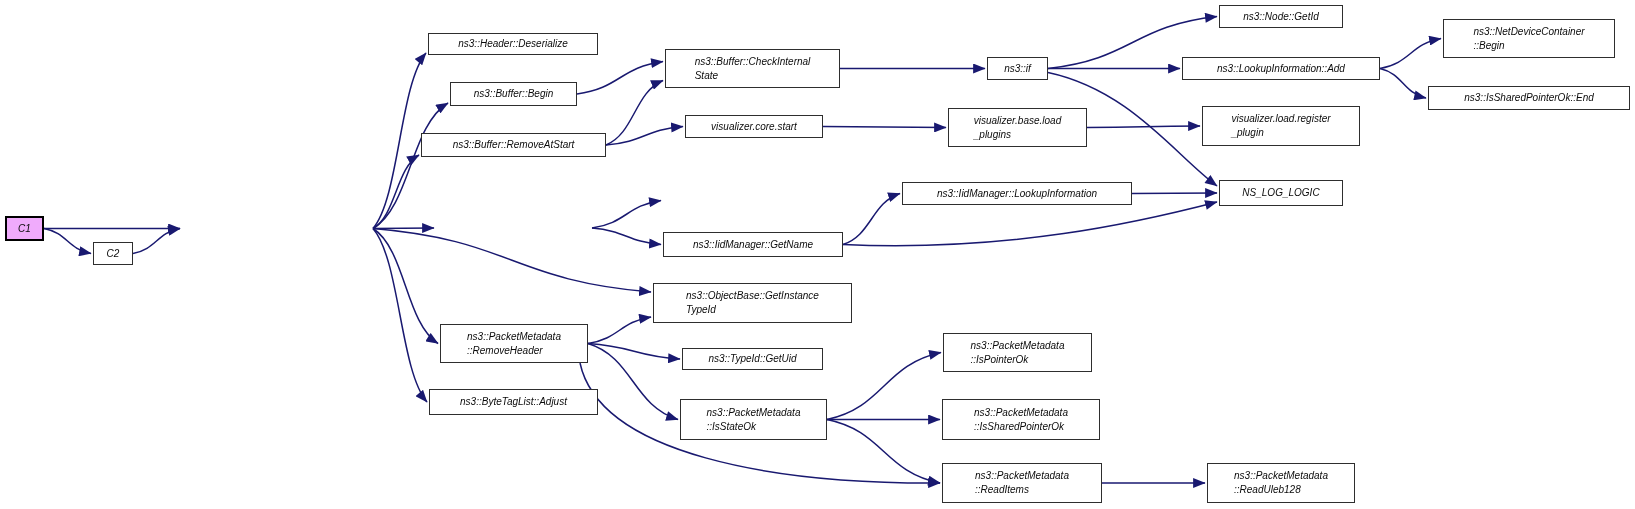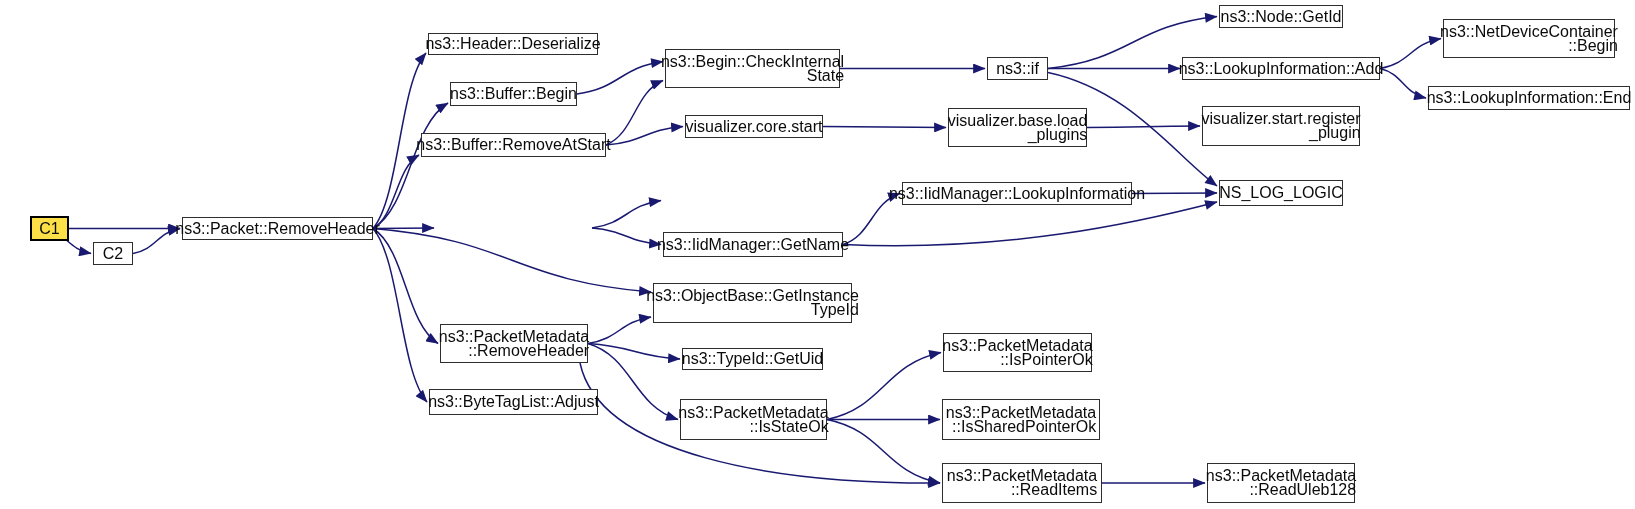--- a/index.html
+++ b/index.html
@@ -13,35 +13,35 @@
   #edges{
     position:absolute;left:0;top:0;width:1635px;height:509px;
     z-index:1;
   }
   .node{
     position:absolute;
     box-sizing:border-box;
     background:#ffffff;
     border:1px solid #2e2e2e;
     color:#0a0a0a;
-    font-size:16px;
+    font-size:10px;
     line-height:14px;
     white-space:pre;
-    text-align:right;
+    text-align:left;
     display:flex;
     align-items:center;
     justify-content:center;
     z-index:2;
     cursor:pointer;
+    font-style:italic;
   }
   .node.current{
-    background:#fde047;
+    background:#f0abfc;
     border:2px solid #000000;
     cursor:default;
-    margin-left:25px;
   }
 </style>
 </head>
 <body>
 
 <div id="canvas">
   <svg id="edges" xmlns="http://www.w3.org/2000/svg" viewBox="0 0 1635 509">
       <defs>
         <marker id="arrow" viewBox="0 0 10 8" refX="9.5" refY="4" markerWidth="13" markerHeight="10" markerUnits="userSpaceOnUse" orient="auto">
           <path d="M0,0 L10,4 L0,8 z" fill="#191970"></path>
@@ -78,49 +78,48 @@
       <path d="M588,343.5 C633,357.18 633,405.82 678,419.5" fill="none" stroke="#191970" stroke-width="1.5" marker-end="url(#arrow)"></path>
       <path d="M580,363 C600,455 775,484 940,483" fill="none" stroke="#191970" stroke-width="1.5" marker-end="url(#arrow)"></path>
       <path d="M827,419.5 C884,407.44 884,364.56 941,352.5" fill="none" stroke="#191970" stroke-width="1.5" marker-end="url(#arrow)"></path>
       <path d="M827,419.5 C883.5,419.5 883.5,419.5 940,419.5" fill="none" stroke="#191970" stroke-width="1.5" marker-end="url(#arrow)"></path>
       <path d="M827,419.5 C883.5,430.93 883.5,471.57 940,483" fill="none" stroke="#191970" stroke-width="1.5" marker-end="url(#arrow)"></path>
       <path d="M1102,483 C1153.5,483 1153.5,483 1205,483" fill="none" stroke="#191970" stroke-width="1.5" marker-end="url(#arrow)"></path>
     </svg>
 
   <div class="node current" id="n-c1" style="left:5px;top:216px;width:39px;height:25px">C1</div>
   <div class="node" id="n-c2" style="left:93px;top:242px;width:40px;height:23px">C2</div>
-  <div class="node" id="n-packet_removeheader" style="left:182px;top:217px;width:191px;height:23px">ns3::Packet::RemoveHeader</div>
   <div class="node" id="n-header_deserialize" style="left:428px;top:33px;width:170px;height:22px">ns3::Header::Deserialize</div>
   <div class="node" id="n-buffer_begin" style="left:450px;top:82px;width:127px;height:24px">ns3::Buffer::Begin</div>
   <div class="node" id="n-buffer_removeatstart" style="left:421px;top:133px;width:185px;height:24px">ns3::Buffer::RemoveAtStart</div>
   <div class="node" id="n-pm_removeheader" style="left:440px;top:324px;width:148px;height:39px">ns3::PacketMetadata
 ::RemoveHeader</div>
   <div class="node" id="n-bytetaglist_adjust" style="left:429px;top:389px;width:169px;height:26px">ns3::ByteTagList::Adjust</div>
-  <div class="node" id="n-buffer_checkinternalstate" style="left:665px;top:49px;width:175px;height:39px">ns3::Begin::CheckInternal
+  <div class="node" id="n-buffer_checkinternalstate" style="left:665px;top:49px;width:175px;height:39px">ns3::Buffer::CheckInternal
 State</div>
   <div class="node" id="n-visualizer_core_start" style="left:685px;top:115px;width:138px;height:23px">visualizer.core.start</div>
   <div class="node" id="n-iidmanager_getname" style="left:663px;top:232px;width:180px;height:25px">ns3::IidManager::GetName</div>
   <div class="node" id="n-objectbase_getinstancetypeid" style="left:653px;top:283px;width:199px;height:40px">ns3::ObjectBase::GetInstance
 TypeId</div>
   <div class="node" id="n-typeid_getuid" style="left:682px;top:348px;width:141px;height:22px">ns3::TypeId::GetUid</div>
   <div class="node" id="n-pm_isstateok" style="left:680px;top:399px;width:147px;height:41px">ns3::PacketMetadata
 ::IsStateOk</div>
   <div class="node" id="n-ns3_if" style="left:987px;top:57px;width:61px;height:23px">ns3::if</div>
   <div class="node" id="n-vb_load_plugins" style="left:948px;top:108px;width:139px;height:39px">visualizer.base.load
 _plugins</div>
   <div class="node" id="n-iid_lookupinformation" style="left:902px;top:182px;width:230px;height:23px">ns3::IidManager::LookupInformation</div>
   <div class="node" id="n-pm_ispointerok" style="left:943px;top:333px;width:149px;height:39px">ns3::PacketMetadata
 ::IsPointerOk</div>
   <div class="node" id="n-pm_issharedpointerok" style="left:942px;top:399px;width:158px;height:41px">ns3::PacketMetadata
 ::IsSharedPointerOk</div>
   <div class="node" id="n-pm_readitems" style="left:942px;top:463px;width:160px;height:40px">ns3::PacketMetadata
 ::ReadItems</div>
   <div class="node" id="n-node_getid" style="left:1219px;top:5px;width:124px;height:23px">ns3::Node::GetId</div>
   <div class="node" id="n-ndc_add" style="left:1182px;top:57px;width:198px;height:23px">ns3::LookupInformation::Add</div>
-  <div class="node" id="n-vb_register_plugin" style="left:1202px;top:106px;width:158px;height:40px">visualizer.start.register
+  <div class="node" id="n-vb_register_plugin" style="left:1202px;top:106px;width:158px;height:40px">visualizer.load.register
 _plugin</div>
   <div class="node" id="n-ns_log_logic" style="left:1219px;top:180px;width:124px;height:26px">NS_LOG_LOGIC</div>
   <div class="node" id="n-pm_readuleb128" style="left:1207px;top:463px;width:148px;height:40px">ns3::PacketMetadata
 ::ReadUleb128</div>
   <div class="node" id="n-ndc_begin" style="left:1443px;top:19px;width:172px;height:39px">ns3::NetDeviceContainer
 ::Begin</div>
-  <div class="node" id="n-ndc_end" style="left:1428px;top:86px;width:202px;height:24px">ns3::LookupInformation::End</div>
+  <div class="node" id="n-ndc_end" style="left:1428px;top:86px;width:202px;height:24px">ns3::IsSharedPointerOk::End</div>
 </div>
 
 </body></html>

